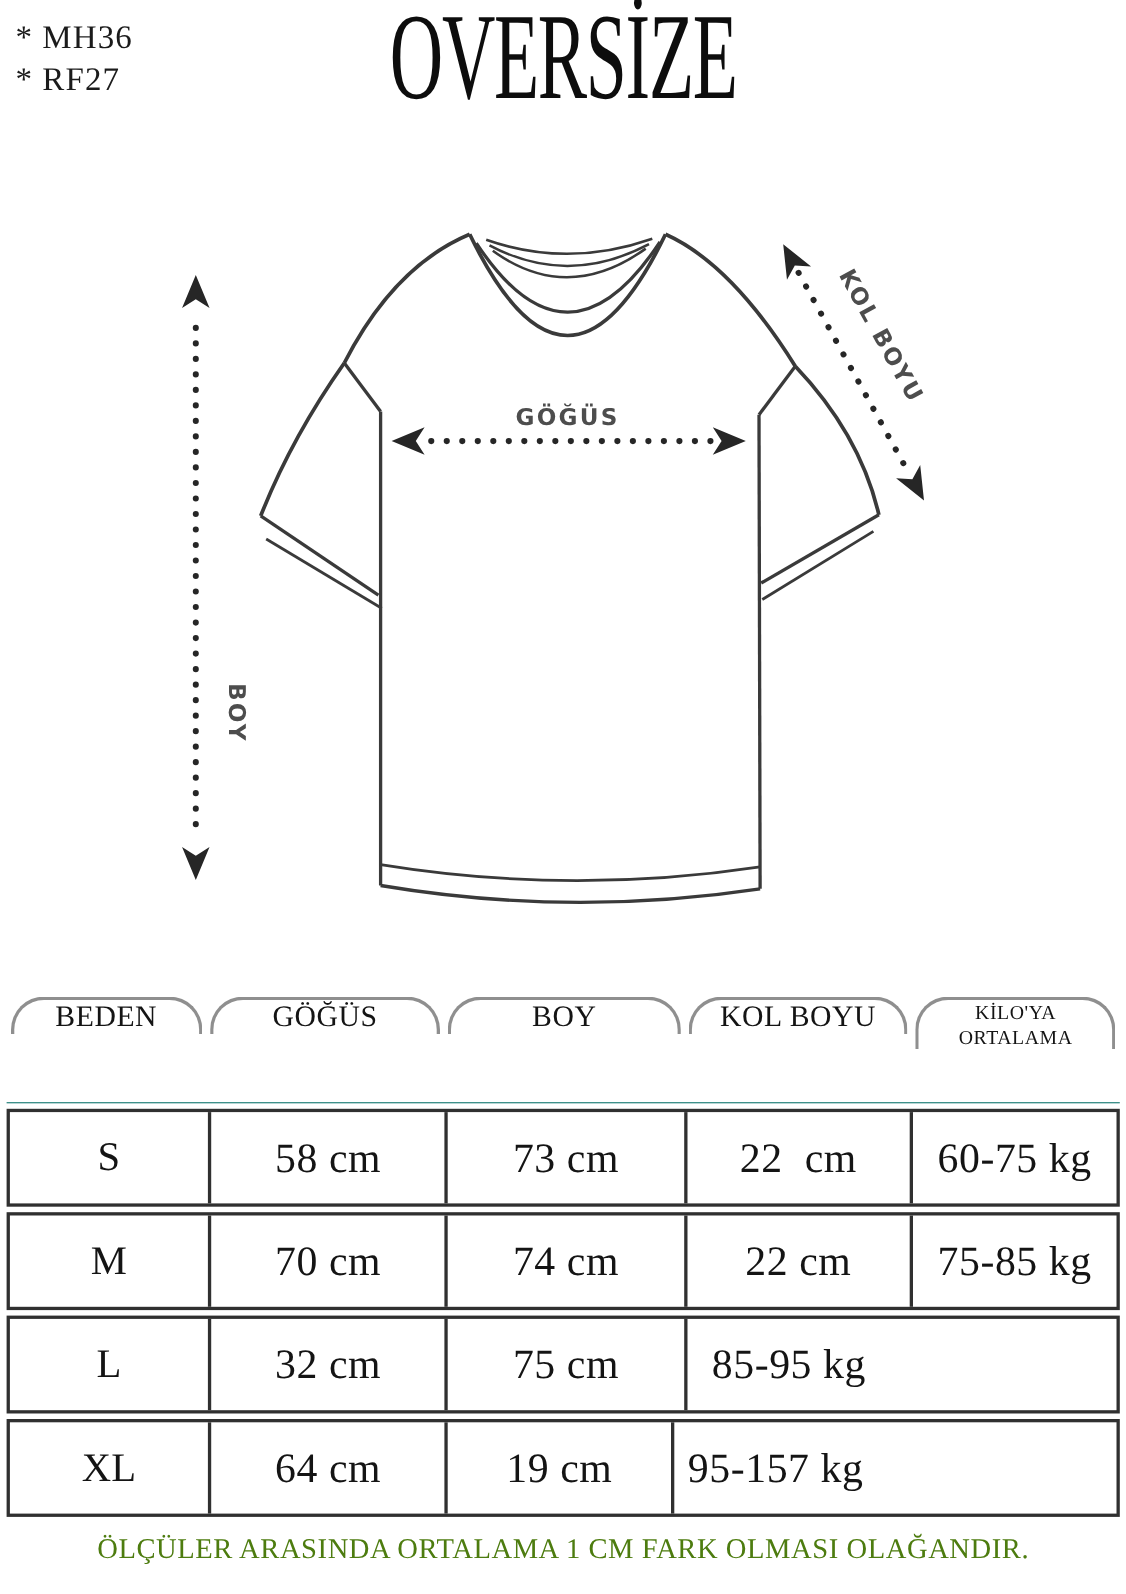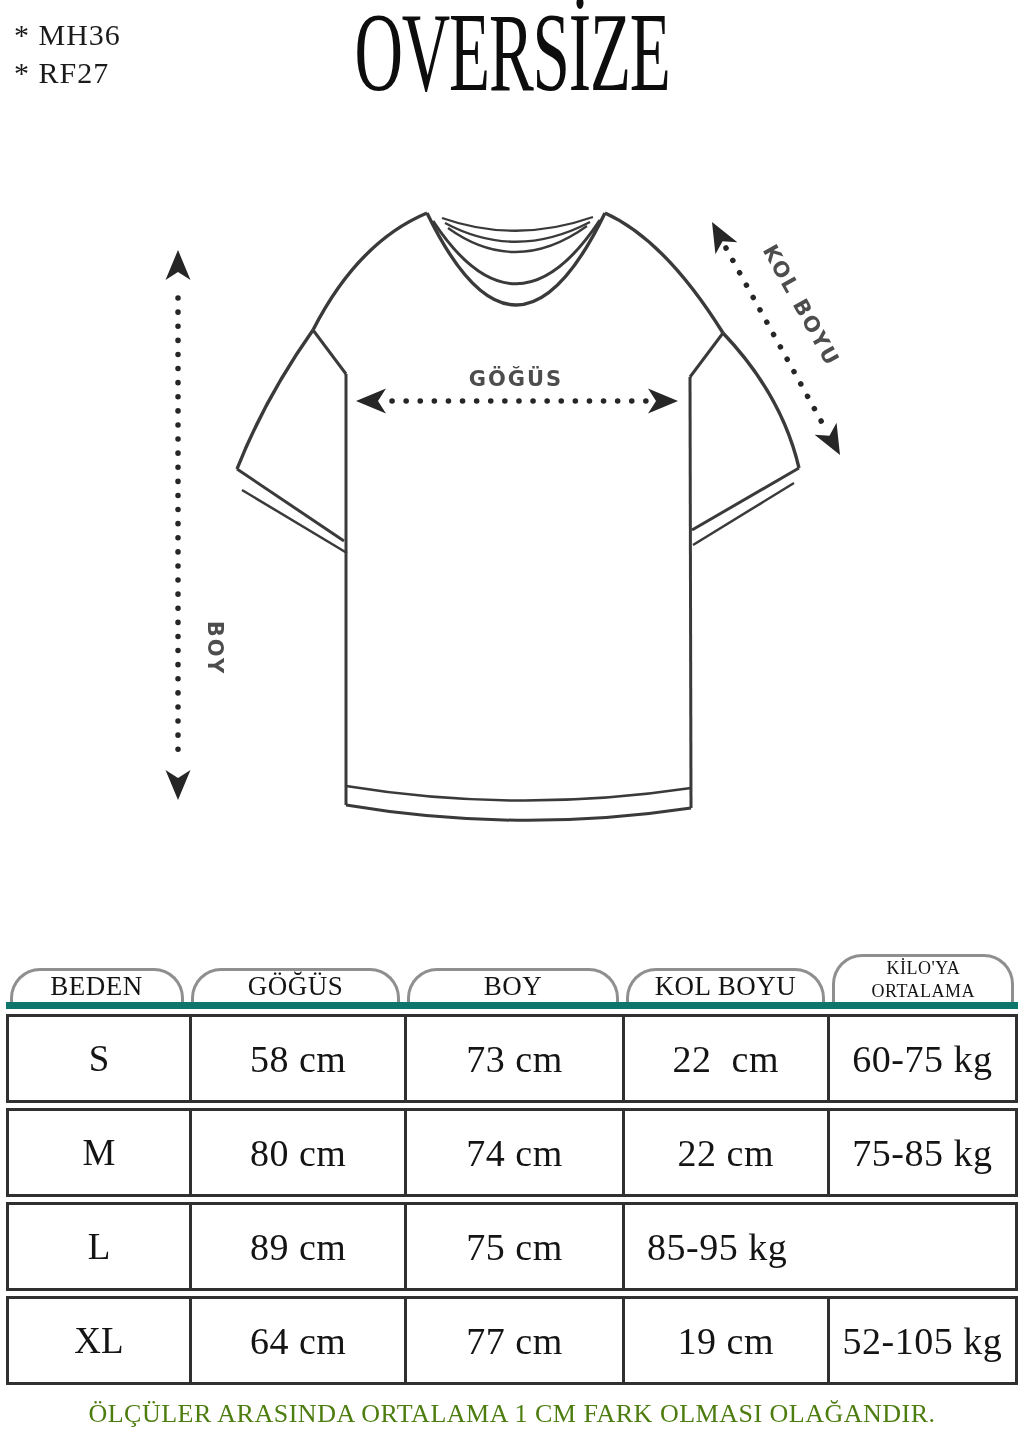--- a/index.html
+++ b/index.html
@@ -37,22 +37,22 @@
   .ah{fill:#262626;stroke:none;}
   .dlabel{
     font-family:"DejaVu Sans", sans-serif;
     font-size:21px;font-weight:bold;letter-spacing:2px;
     fill:#4d4d4d;
   }
 
   
   .table-wrap{margin:26px 6px 0 6px;}
   .thead{
-    display:flex;align-items:flex-end;height:96px;
-    border-bottom:7px solid #0f766e;
+    display:flex;align-items:flex-start;height:96px;
+    border-bottom:1px solid #0f766e;
     margin-bottom:5px;
   }
   .tab{
     box-sizing:border-box;
     margin:0 3.5px;
     border:3px solid #8f8f8f;border-bottom:none;
     border-radius:30px 30px 0 0;
     display:flex;flex-direction:column;align-items:center;justify-content:center;
     text-align:center;
     background:#fff;
@@ -199,62 +199,59 @@
       <div class="cell c5">
           <span class="val-txt">60-75 kg</span>
         </div>
     </div>
 
     <div class="trow">
       <div class="cell c1">
           <span class="size-txt">M</span>
         </div>
       <div class="cell c2">
-          <span class="val-txt">80 cm</span>
+          <span class="val-txt">70 cm</span>
         </div>
       <div class="cell c3">
           <span class="val-txt">74 cm</span>
         </div>
       <div class="cell c4">
           <span class="val-txt">22 cm</span>
         </div>
       <div class="cell c5">
           <span class="val-txt">75-85 kg</span>
         </div>
     </div>
 
     <div class="trow">
       <div class="cell c1">
           <span class="size-txt">L</span>
         </div>
       <div class="cell c2">
-          <span class="val-txt">89 cm</span>
+          <span class="val-txt">32 cm</span>
         </div>
       <div class="cell c3">
           <span class="val-txt">75 cm</span>
         </div>
       <div class="cell c5">
           <span class="val-txt">85-95 kg</span>
         </div>
     </div>
 
     <div class="trow">
       <div class="cell c1">
           <span class="size-txt">XL</span>
         </div>
       <div class="cell c2">
           <span class="val-txt">64 cm</span>
         </div>
-      <div class="cell c3">
-          <span class="val-txt">77 cm</span>
-        </div>
       <div class="cell c4">
           <span class="val-txt">19 cm</span>
         </div>
       <div class="cell c5">
-          <span class="val-txt">52-105 kg</span>
+          <span class="val-txt">95-157 kg</span>
         </div>
     </div>
   </div>
 
   <div class="footer">ÖLÇÜLER ARASINDA ORTALAMA 1 CM FARK OLMASI OLAĞANDIR.</div>
 
 </div>
 
 </body></html>

